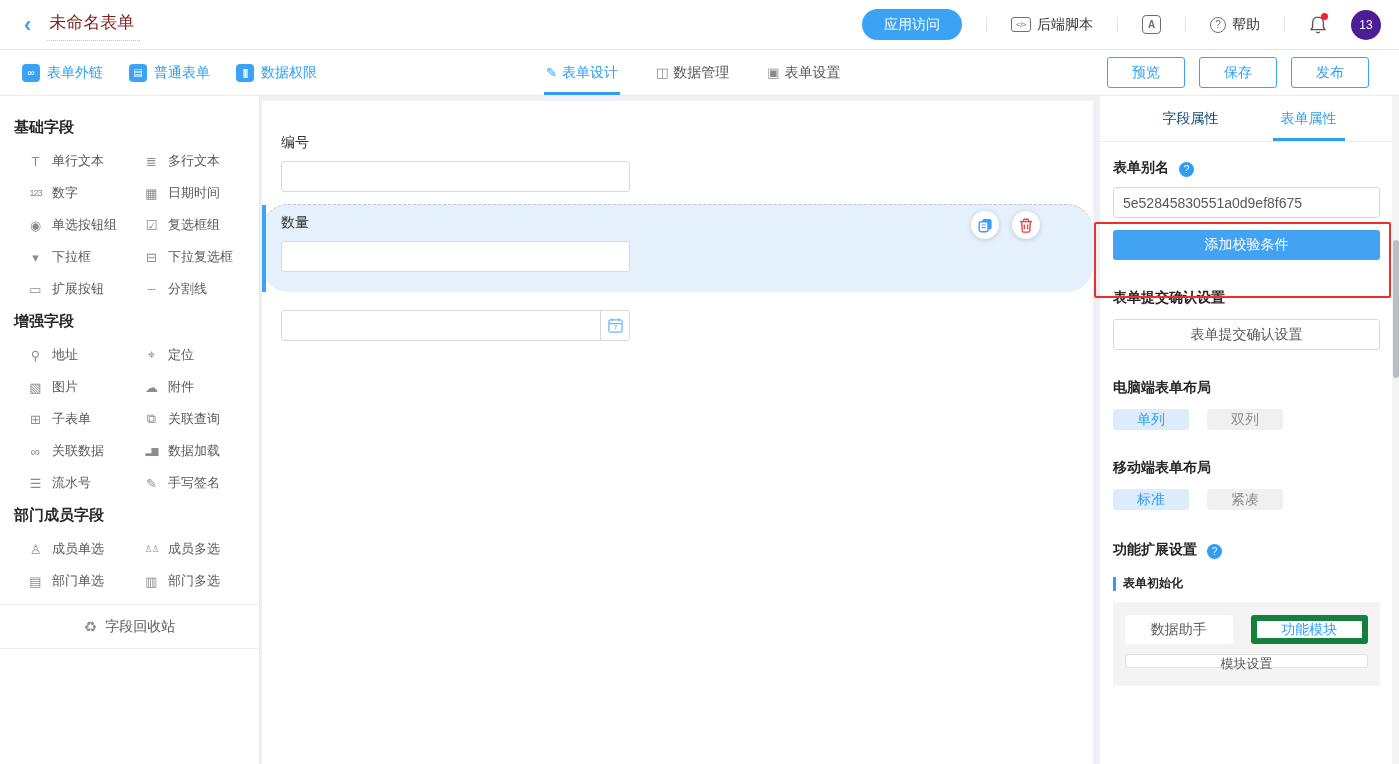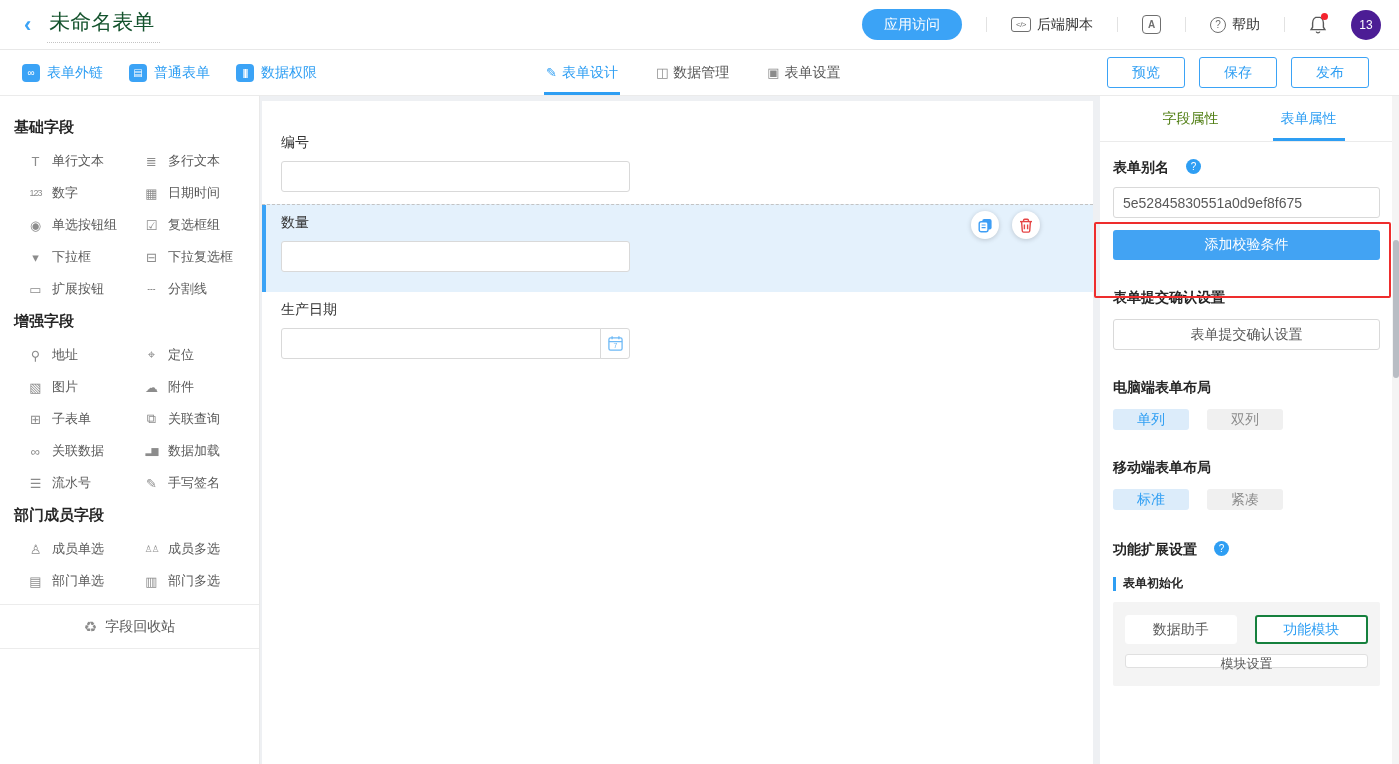--- a/index.html
+++ b/index.html
@@ -4,21 +4,21 @@
 <style>
   * { margin:0; padding:0; box-sizing:border-box; }
   html,body { background:#fff; }
   body { font-family:"Liberation Sans","DejaVu Sans",sans-serif; color:#333; }
   #app { position:relative; width:1399px; height:764px; background:#eef0f3; overflow:hidden; }
 
   
   .header { position:absolute; left:0; top:0; width:100%; height:50px; background:#fff;
             border-bottom:1px solid #e8e8e8; display:flex; align-items:center; z-index:3; }
   .back { margin-left:24px; color:#3ba3f6; font-size:22px; font-weight:bold; cursor:pointer; line-height:1; }
-  .title { margin-left:16px; font-size:21px; color:#14532d; border-bottom:1px dotted #c4c4c4; padding:2px 6px 6px 2px; }
+  .title { margin-left:16px; font-size:17px; color:#7f1d1d; border-bottom:1px dotted #c4c4c4; padding:2px 6px 6px 2px; }
   .hright { margin-left:auto; display:flex; align-items:center; gap:24px; margin-right:18px; }
   .pill { background:#3ba3f6; color:#fff; border:none; border-radius:16px; height:31px; padding:0 22px;
           font-size:14px; cursor:pointer; font-family:inherit; }
   .hdiv { width:1px; height:15px; background:#e2e2e2; }
   .hitem { display:flex; align-items:center; gap:6px; font-size:14px; color:#333; cursor:pointer; }
   .codebox { display:inline-flex; align-items:center; justify-content:center; width:20px; height:15px;
              border:1.3px solid #6f6f6f; border-radius:3px; font-size:8px; color:#6f6f6f; letter-spacing:-0.5px; }
   .transbox { display:inline-flex; align-items:center; justify-content:center; width:19px; height:19px;
               border:1.4px solid #6f6f6f; border-radius:4px; font-size:10px; color:#6f6f6f; font-weight:bold; }
   .qmark { display:inline-flex; align-items:center; justify-content:center; width:16px; height:16px;
@@ -58,65 +58,65 @@
   .fitem { display:flex; align-items:center; gap:7px; height:20px; font-size:13px; color:#595959; cursor:pointer; }
   .fic { width:19px; text-align:center; color:#8c8c8c; font-size:13px; flex:none; }
   .fic.tiny { font-size:9px; letter-spacing:-1px; }
   .recycle { margin:13px -14px 0 -14px; border-top:1px solid #ececec; border-bottom:1px solid #ececec;
              height:45px; display:flex; align-items:center; justify-content:center; gap:8px;
              font-size:14px; color:#595959; cursor:pointer; }
   .recycle .fic { width:auto; font-size:15px; }
 
   
   .canvas { position:absolute; left:262px; top:5px; width:831px; bottom:0; background:#fff; }
-  .crow { padding:9px 19px 20px 19px; }
+  .crow { padding:9px 19px 20px 19px;border-radius:26px; }
   .crow.first { padding-top:33px; padding-bottom:12px; }
   .flabel { font-size:14px; color:#333; }
   .tinput { display:block; width:349px; height:31px; border:1px solid #d9d9d9; border-radius:3px;
             background:#fff; margin-top:9px; font-family:inherit; font-size:13px; padding:0 8px; color:#595959; }
   .crow.selected { position:relative; background:#e4f1fc; border-top:1px dashed #c3c3c3; margin-top:0; }
   .selbar { position:absolute; left:0; top:0; bottom:0; width:4px; background:#3ba3f6; }
   .actcircle { position:absolute; top:6px; width:28px; height:28px; background:#fff; border-radius:50%;
                display:flex; align-items:center; justify-content:center; cursor:pointer;
                box-shadow:0 1px 5px rgba(0,0,0,0.18); }
   .act-copy { right:94px; } .act-del { right:53px; }
   .dgroup { display:flex; margin-top:9px; }
   .dinput { width:320px; height:31px; border:1px solid #d9d9d9; border-radius:3px 0 0 3px; background:#fff;
             font-family:inherit; font-size:13px; padding:0 8px; }
   .dsuffix { width:30px; height:31px; border:1px solid #d9d9d9; margin-left:-1px; border-radius:0 3px 3px 0;
              display:flex; align-items:center; justify-content:center; cursor:pointer; background:#fff; }
 
   
   .panel { position:absolute; left:1100px; right:0; top:0; bottom:0; background:#fff; overflow:hidden; }
   .ptabs { height:46px; border-bottom:1px solid #ebebeb; display:flex; justify-content:center; gap:46px; }
-  .ptab { position:relative; display:flex; align-items:center; font-size:14px; color:#4d7c0f; cursor:pointer; padding:0 8px; }
+  .ptab { position:relative; display:flex; align-items:center; font-size:14px; color:#0c4a6e; cursor:pointer; padding:0 8px; }
   .ptab.active { color:#2e9ef3; }
   .ptab.active::after { content:""; position:absolute; left:0; right:0; bottom:0; height:3px; background:#2e9ef3; }
   .pbody { padding:0 19px 0 13px; }
-  .plabel { display:flex; align-items:flex-start; gap:17px; font-size:14px; font-weight:bold; color:#262626; margin-top:29px; }
+  .plabel { display:flex; align-items:flex-end; gap:10px; font-size:14px; font-weight:bold; color:#262626; margin-top:29px; }
   .plabel.first { margin-top:17px; }
   .bluehelp { width:15px; height:15px; border-radius:50%; background:#2e9ef3; color:#fff; font-size:10px;
               display:inline-flex; align-items:center; justify-content:center; font-weight:normal; cursor:pointer; }
   .aliasinput { width:100%; height:31px; border:1px solid #d9d9d9; border-radius:3px; margin-top:10px;
                 font-family:inherit; font-size:14px; color:#595959; padding:0 9px; }
   .bluebtn { width:100%; height:30px; background:#42a3f3; border:none; border-radius:3px; color:#fff;
              font-size:14px; margin-top:12px; cursor:pointer; font-family:inherit; }
   .graybtn { width:100%; height:31px; background:#fff; border:1px solid #d9d9d9; border-radius:3px;
              color:#595959; font-size:14px; margin-top:12px; cursor:pointer; font-family:inherit; }
   .togglerow { display:flex; gap:18px; margin-top:12px; }
   .tgbtn { width:76px; height:21px; border:none; border-radius:3px; font-size:14px; cursor:pointer; font-family:inherit; }
   .tgbtn.on { background:#dcecfa; color:#2e9ef3; }
   .tgbtn.off { background:#f0f0f0; color:#8c8c8c; }
   .accent { display:flex; align-items:center; gap:7px; font-size:12px; font-weight:bold; color:#262626; margin-top:16px; }
   .accent::before { content:""; width:3px; height:14px; background:#2e9ef3; }
   .initbox { margin-top:10px; background:#f4f4f4; border-radius:2px; padding:13px 12px 14px 12px; }
   .initrow { display:flex; gap:18px; }
   .ibtn { flex:1; height:29px; border-radius:3px; font-size:14px; cursor:pointer; font-family:inherit; }
   .ibtn.plain { background:#fff; border:1px solid #fff; color:#595959; }
-  .ibtn.sel { background:#fff; border:2px solid #15803d; color:#2e9ef3; }
+  .ibtn.sel { background:#fff; border:6px solid #15803d; color:#2e9ef3; }
   .modbtn { width:100%; height:14px; margin-top:10px; background:#fff; border:1px solid #e0e0e0; border-radius:3px;
             color:#595959; font-size:13px; cursor:pointer; font-family:inherit; }
 
   
   .redrect { position:absolute; left:1094px; top:222px; width:297px; height:76px; border:2px solid #ee2d2d;
              border-radius:2px; z-index:6; pointer-events:none; }
   .scrolltrack { position:absolute; right:0; top:96px; bottom:0; width:7px; background:#f4f4f4; z-index:4; }
   .scrollthumb { position:absolute; right:0; top:144px; width:6px; height:138px; background:#b9bdc4; border-radius:3px; cursor:pointer; }
 </style>
 </head>
@@ -325,21 +325,20 @@
         <span class="actcircle act-del">
           <svg width="14" height="15" viewBox="0 0 14 15" fill="none" stroke="#e54545" stroke-width="1.4">
             <path d="M1 3.6 H13"></path>
             <path d="M4.6 3.4 V2.2 a1 1 0 0 1 1-1 h2.8 a1 1 0 0 1 1 1 v1.2"></path>
             <path d="M2.6 3.8 l0.7 9.2 a1.2 1.2 0 0 0 1.2 1.1 h5 a1.2 1.2 0 0 0 1.2-1.1 l0.7-9.2"></path>
             <path d="M5.4 6.6 V11.2 M8.6 6.6 V11.2"></path>
           </svg>
         </span>
       </div>
       <div class="crow">
-        <div class="flabel">生产日期</div>
         <div class="dgroup">
           <input class="dinput" type="text" value="" style="">
           <span class="dsuffix">
             <svg width="17" height="17" viewBox="0 0 16 16" fill="none" stroke="#6db9f6" stroke-width="1.2">
               <rect x="1.8" y="2.8" width="12.4" height="11.4" rx="1.5"></rect>
               <path d="M4.8 1.2 v2.8 M11.2 1.2 v2.8 M1.8 6.2 H14.2"></path>
               <text x="8" y="12.6" font-size="6.5" fill="#6db9f6" stroke="none" text-anchor="middle" font-family="Liberation Sans, sans-serif">7</text>
             </svg>
           </span>
         </div>

